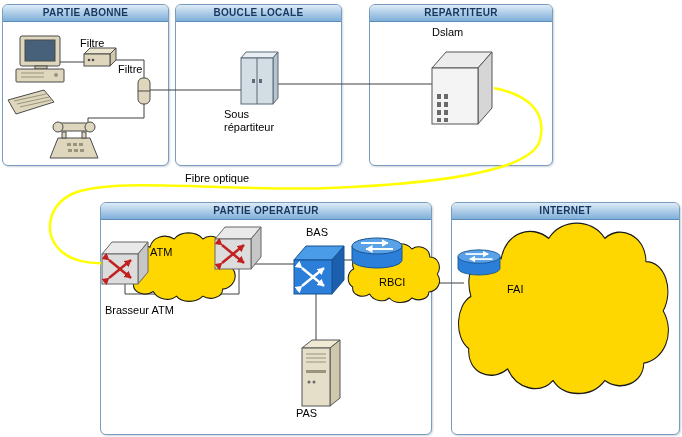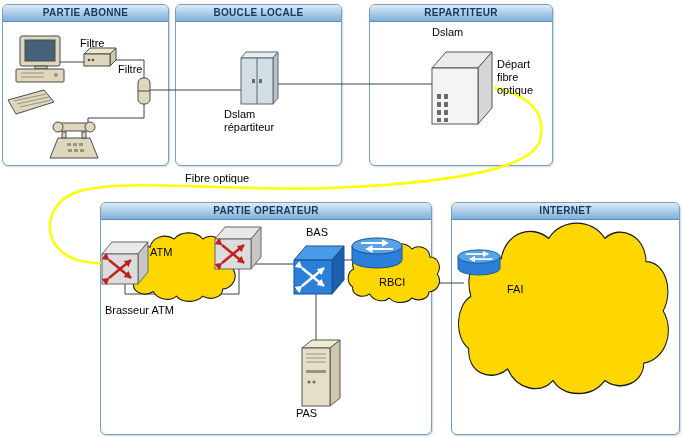--- a/index.html
+++ b/index.html
@@ -195,23 +195,22 @@
         <line x1="4" y1="22" x2="24" y2="22" stroke="#9a947c"></line>
         <rect x="4" y="30" width="20" height="3" fill="#9a947c"></rect>
         <circle cx="7" cy="42" r="1.5" fill="#6a6a6a"></circle>
         <circle cx="12" cy="42" r="1.5" fill="#6a6a6a"></circle>
       </g>
     </g>
   </svg>
 
   <div class="lbl" style="left:80px;top:37px;width:50px">Filtre</div>
   <div class="lbl" style="left:118px;top:63px;width:44px">Filtre</div>
-  <div class="lbl" style="left:224px;top:108px;width:70px">Dslam répartiteur</div>
+  <div class="lbl" style="left:224px;top:108px;width:70px">Sous répartiteur</div>
   <div class="lbl" style="left:432px;top:26px;width:50px">Dslam</div>
-  <div class="lbl" style="left:497px;top:58px;width:54px">Départ fibre optique</div>
   <div class="lbl" style="left:185px;top:172px;width:80px">Fibre optique</div>
   <div class="lbl" style="left:150px;top:246px;width:50px">ATM</div>
   <div class="lbl" style="left:105px;top:304px;width:95px">Brasseur ATM</div>
   <div class="lbl" style="left:306px;top:226px;width:50px">BAS</div>
   <div class="lbl" style="left:379px;top:276px;width:50px">RBCI</div>
   <div class="lbl" style="left:507px;top:283px;width:50px">FAI</div>
   <div class="lbl" style="left:296px;top:407px;width:50px">PAS</div>
 
 </div>
 

